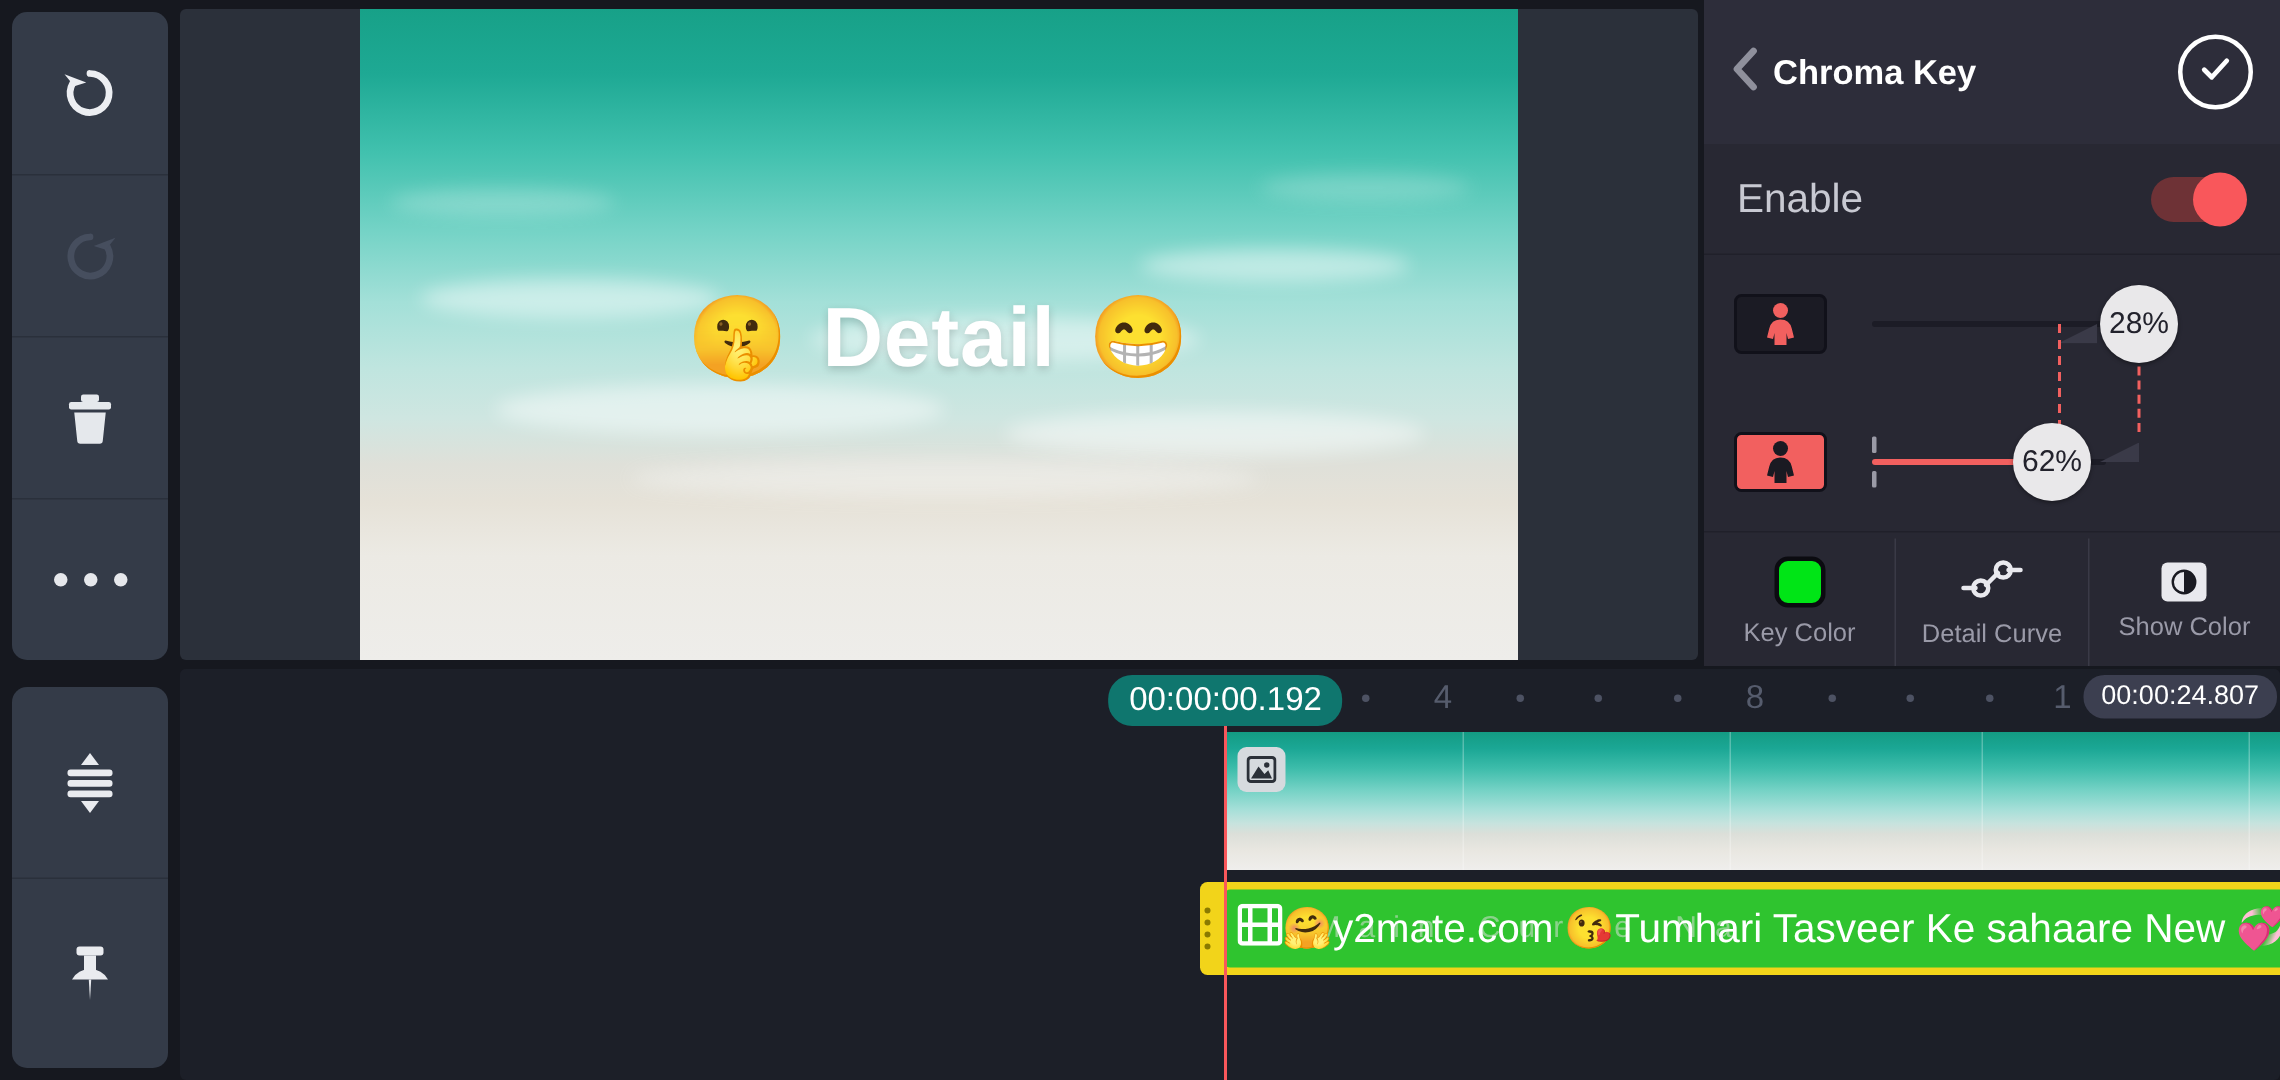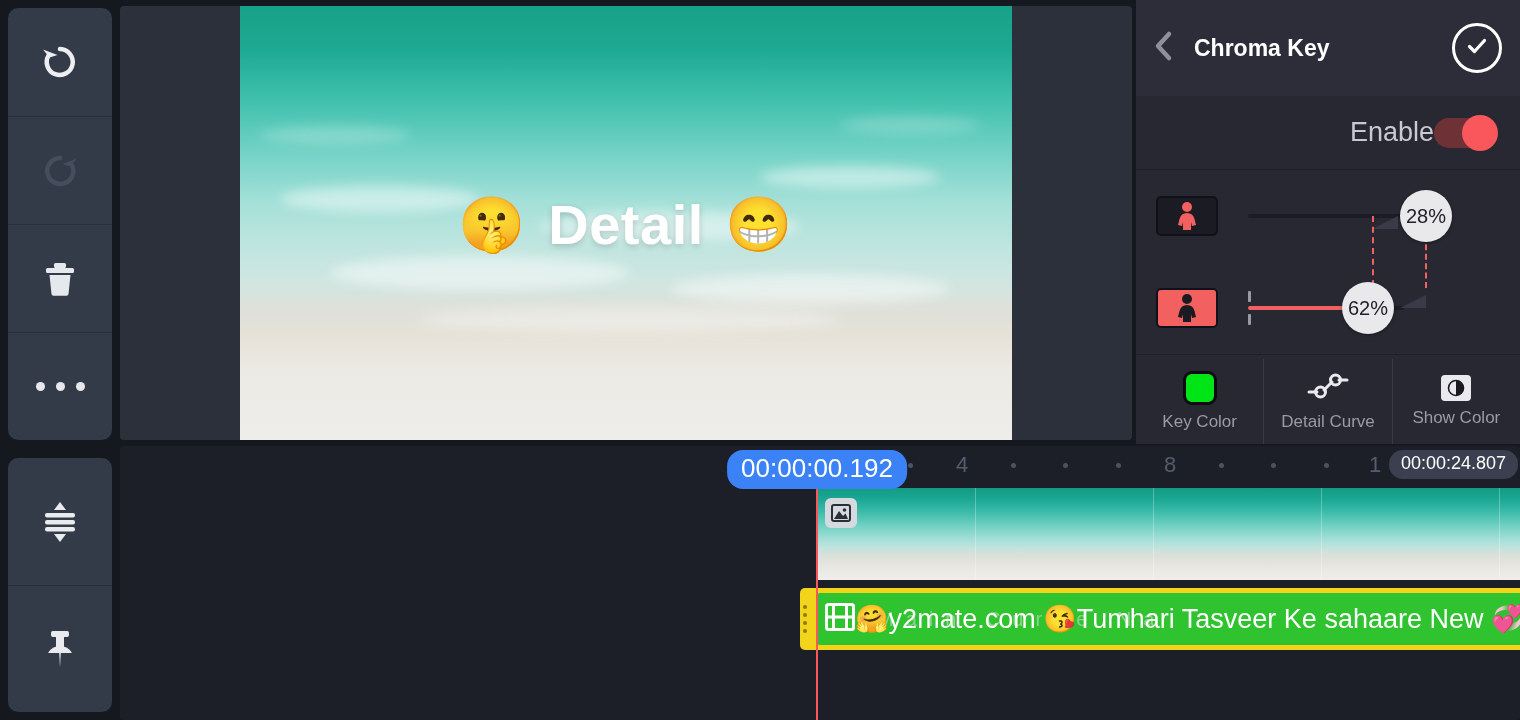--- a/index.html
+++ b/index.html
@@ -62,35 +62,35 @@
   #right-panel {
     position: absolute; left: 1136px; top: 0; width: 384px; height: 444px;
     background: #282833;
   }
   #panel-header {
     position: relative; height: 96px; background: #2d2d3a;
     display: flex; align-items: center; padding: 0 18px 0 16px;
   }
   #panel-header .back { cursor: pointer; display: flex; align-items: center; }
   #panel-title {
-    font-size: 23px; font-weight: bold; color: #ffffff; margin-left: 20px;
+    font-size: 23px; font-weight: bold; color: #ffffff; margin-left: 8px;
   }
   #confirm-btn {
     position: absolute; right: 18px; top: 50%; transform: translateY(-50%);
     width: 50px; height: 50px; border-radius: 50%;
     border: 3px solid #ffffff; display: flex; align-items: center; justify-content: center;
     cursor: pointer;
   }
 
   #enable-row {
     position: relative; height: 74px; background: #282833;
     display: flex; align-items: center; padding: 0 24px 0 22px;
     border-bottom: 1px solid #20202a;
   }
-  #enable-label { font-size: 27px; color: #c8c9d2; flex: 1; text-align: right; }
+  #enable-label { font-size: 27px; color: #c8c9d2; flex: 1; }
   .toggle {
     position: relative; width: 62px; height: 30px; border-radius: 16px;
     background: #6e3236; cursor: pointer;
   }
   .toggle .knob {
     position: absolute; right: -2px; top: 50%; transform: translateY(-50%);
     width: 36px; height: 36px; border-radius: 50%; background: #f9575b;
   }
 
   
@@ -164,21 +164,21 @@
     position: absolute; top: 6px; transform: translateX(-50%);
     font-size: 22px; color: #565c6d;
   }
   #duration-badge {
     position: absolute; right: 2px; top: 4px;
     background: #3c3f50; color: #ffffff; font-size: 18px;
     padding: 3px 12px 5px; border-radius: 14px; white-space: nowrap;
   }
   #playhead-badge {
     position: absolute; top: 4px; transform: translateX(-50%);
-    background: #3b82f6; color: #ffffff; font-size: 26px;
+    background: #0f766e; color: #ffffff; font-size: 22px;
     padding: 3px 14px 5px; border-radius: 16px; white-space: nowrap;
     cursor: pointer; z-index: 6;
   }
   #playhead-line {
     position: absolute; top: 38px; bottom: 0; width: 2px; background: #f9575b; z-index: 5;
   }
 
   #img-track {
     position: absolute; top: 42px; height: 92px; left: 697px; width: 800px;
     background: linear-gradient(180deg,

